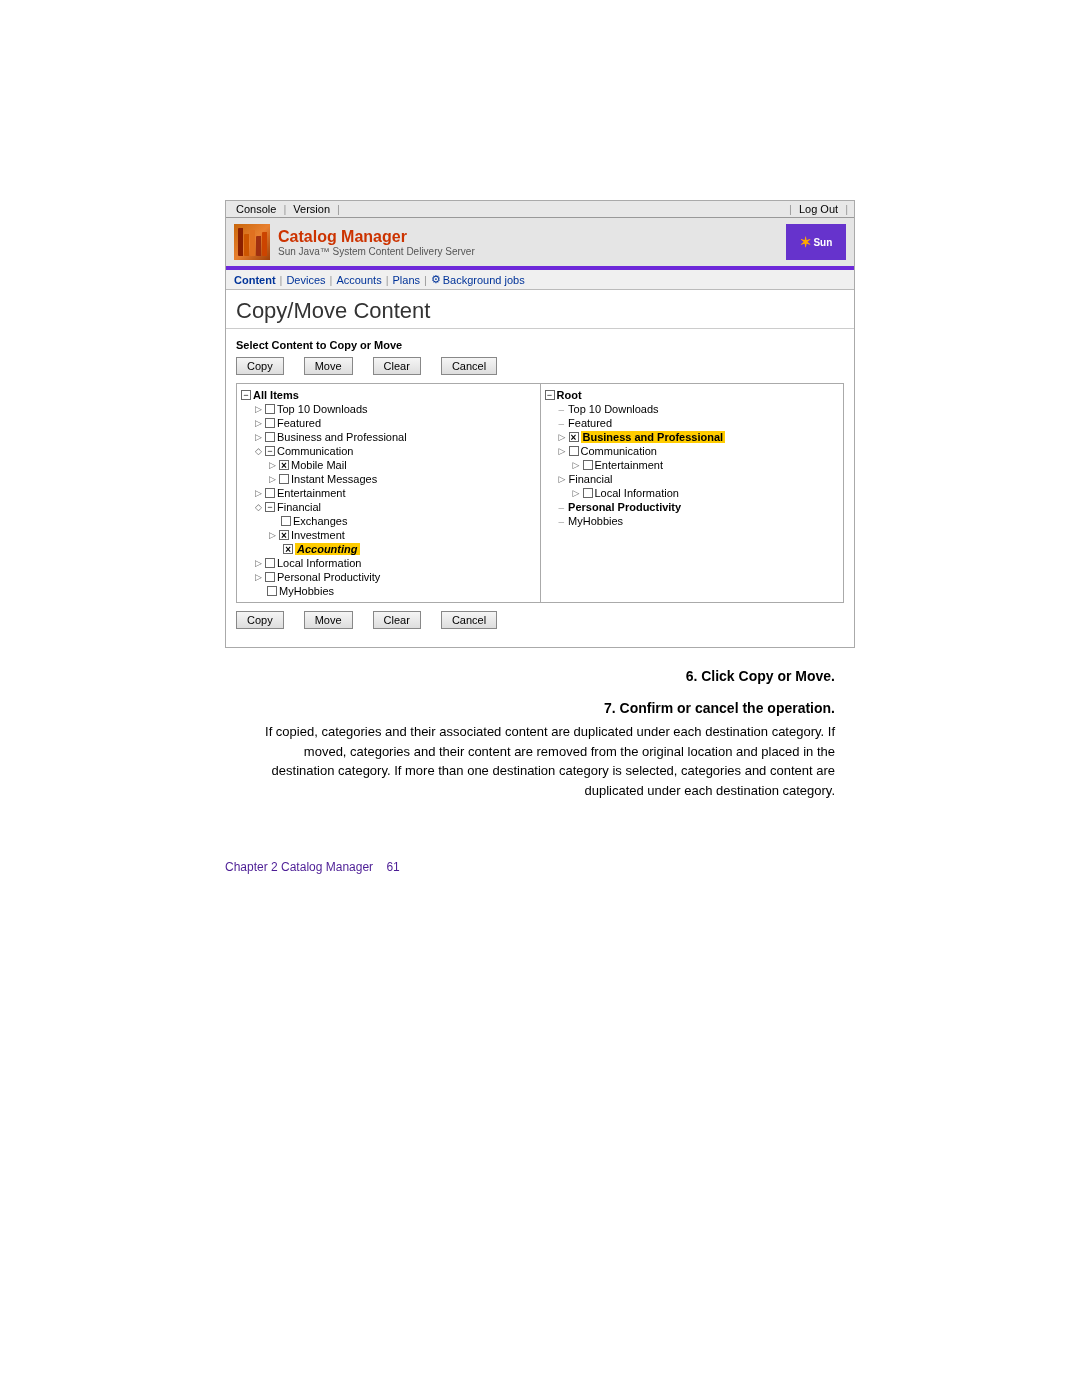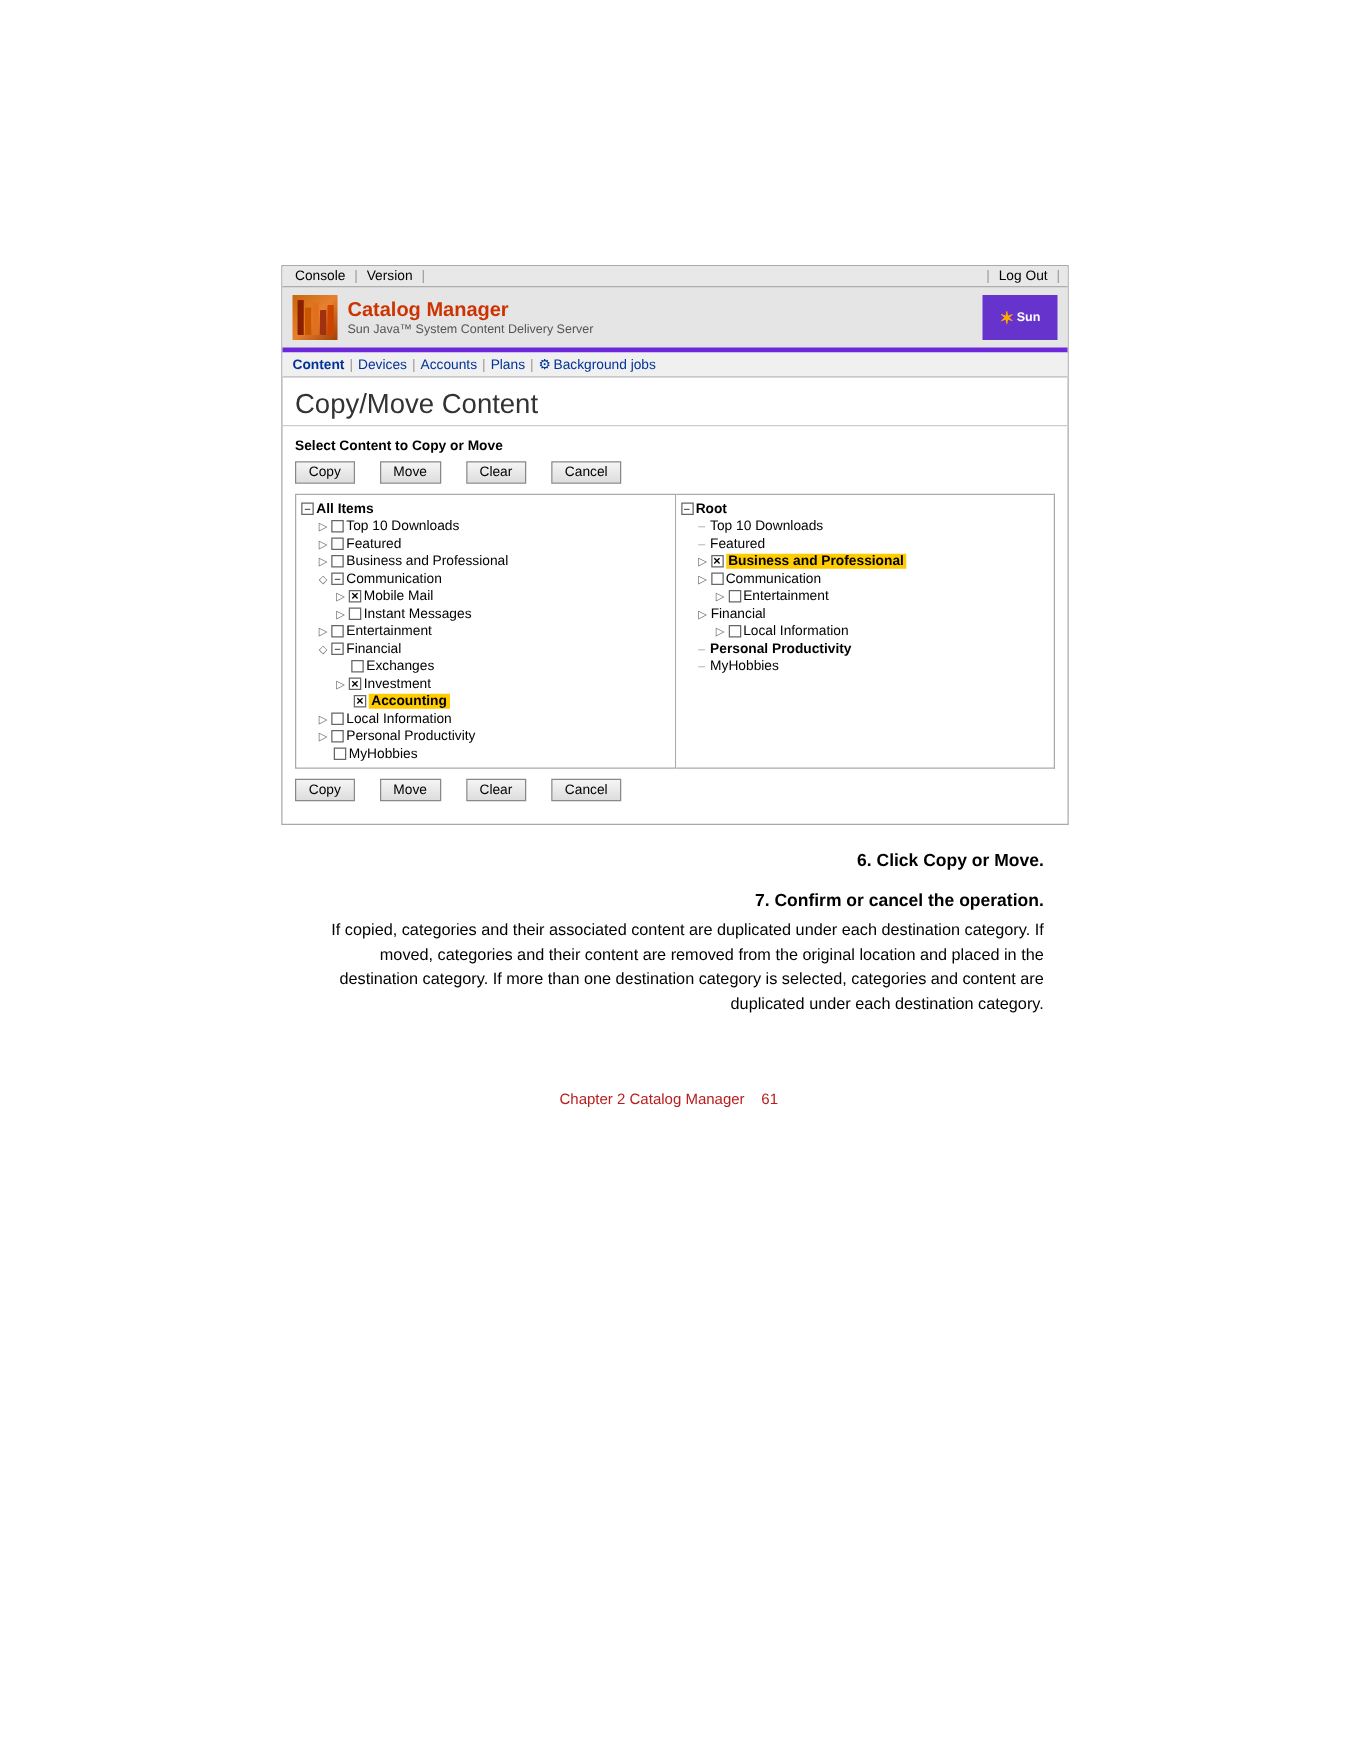--- a/index.html
+++ b/index.html
@@ -18,21 +18,21 @@
       min-height: 1397px;
       background: #fff;
       display: flex;
       flex-direction: column;
       align-items: center;
       padding: 200px 0 60px 0;
     }
 
     .content-area {
       width: 630px;
-      margin: 12px auto;
+      margin: 0 auto;
     }
 
     
     .app-window {
       width: 630px;
       border: 1px solid #aaa;
       background: #fff;
       font-size: 11px;
     }
 
@@ -206,21 +206,21 @@
     .tree-item {
       display: flex;
       align-items: center;
       gap: 2px;
       padding: 1px 0;
       font-size: 11px;
       white-space: nowrap;
     }
     .tree-item.indent-1 { padding-left: 14px; }
     .tree-item.indent-2 { padding-left: 28px; }
-    .tree-item.indent-3 { padding-left: 42px; }
+    .tree-item.indent-3 { padding-left: 42px; font-style: italic; }
 
     .tree-toggle {
       width: 10px;
       height: 10px;
       border: 1px solid #666;
       background: #fff;
       display: inline-flex;
       align-items: center;
       justify-content: center;
       font-size: 9px;
@@ -283,23 +283,23 @@
     .instruction-text {
       font-size: 13px;
       line-height: 1.5;
       color: #000;
     }
 
     
     .page-footer {
       margin-top: 60px;
       width: 630px;
-      text-align: center;
+      text-align: left;
       font-size: 12px;
-      color: #b91c1c;
+      color: #4c1d95;
       padding-right: 10px;
     }
 
     .books-icon {
       display: flex;
       align-items: flex-end;
       gap: 1px;
       padding: 3px;
     }
     .book {

